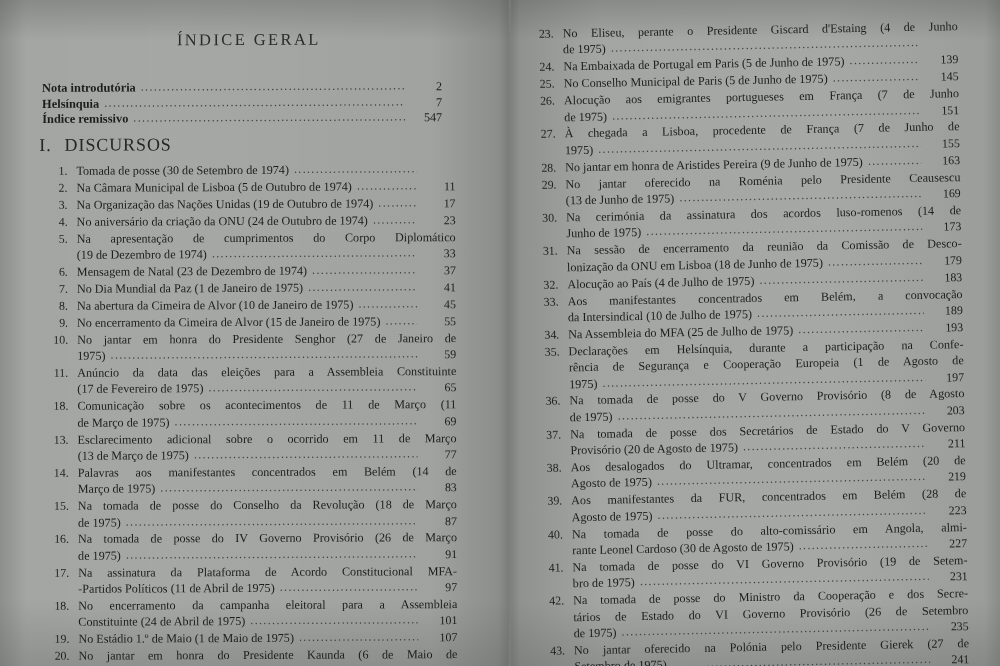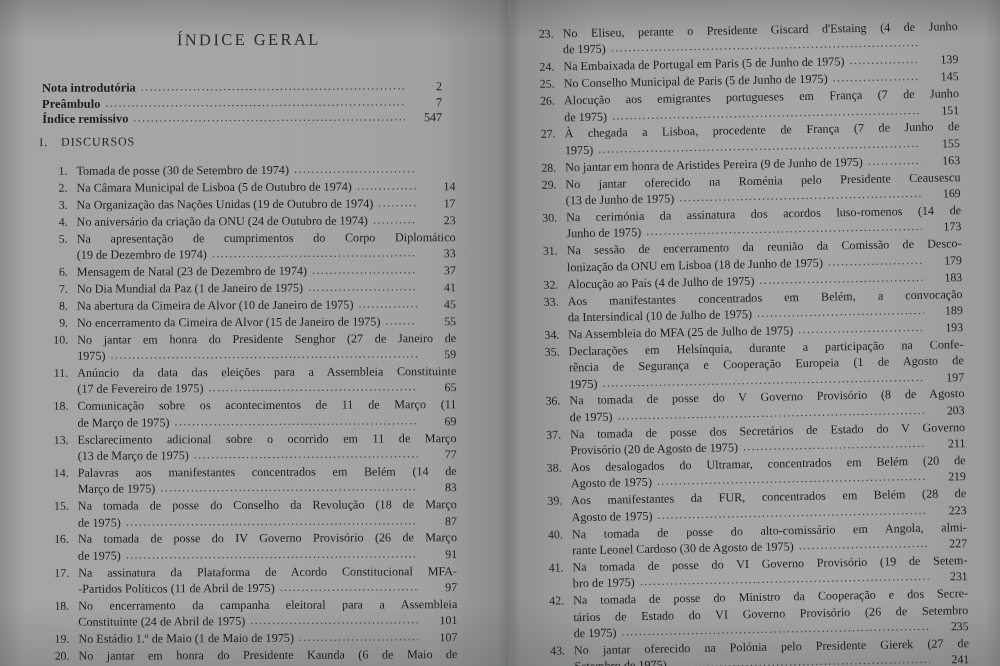--- a/index.html
+++ b/index.html
@@ -117,21 +117,21 @@
     flex: 0 0 34px;
     text-align: right;
     font-size: 12.2px;
   }
 
   
   #section-discursos {
     position: absolute;
     left: 40px;
     top: 134px;
-    font-size: 12px;
+    font-size: 18px;
     letter-spacing: 0.9px;
     color: #242624;
   }
   #section-discursos .sec-num { margin-right: 13px; }
 
   
   .entry-list {
     position: absolute;
     width: 420px;
   }
@@ -197,21 +197,21 @@
 
     <div id="index-title">ÍNDICE GERAL</div>
 
     <div id="front-matter">
         <div class="fm-row">
           <span class="fm-label">Nota introdutória</span>
           <span class="fm-leader">....................................................................................................</span>
           <span class="fm-page">2</span>
         </div>
         <div class="fm-row">
-          <span class="fm-label">Preâmbulo</span>
+          <span class="fm-label">Helsínquia</span>
           <span class="fm-leader">....................................................................................................</span>
           <span class="fm-page">7</span>
         </div>
         <div class="fm-row">
           <span class="fm-label">Índice remissivo</span>
           <span class="fm-leader">....................................................................................................</span>
           <span class="fm-page">547</span>
         </div>
       </div>
 
@@ -229,21 +229,21 @@
               <span class="entry-page blank">&nbsp;</span>
             </div>
           </div>
         </div>
         <div class="entry">
           <div class="entry-num">2.</div>
           <div class="entry-body">
             <div class="entry-line">
               <span class="entry-text">Na Câmara Municipal de Lisboa (5 de Outubro de 1974)</span>
               <span class="entry-leader">....................................................................................................</span>
-              <span class="entry-page">14</span>
+              <span class="entry-page">11</span>
             </div>
           </div>
         </div>
         <div class="entry">
           <div class="entry-num">3.</div>
           <div class="entry-body">
             <div class="entry-line">
               <span class="entry-text">Na Organização das Nações Unidas (19 de Outubro de 1974)</span>
               <span class="entry-leader">....................................................................................................</span>
               <span class="entry-page">17</span>

